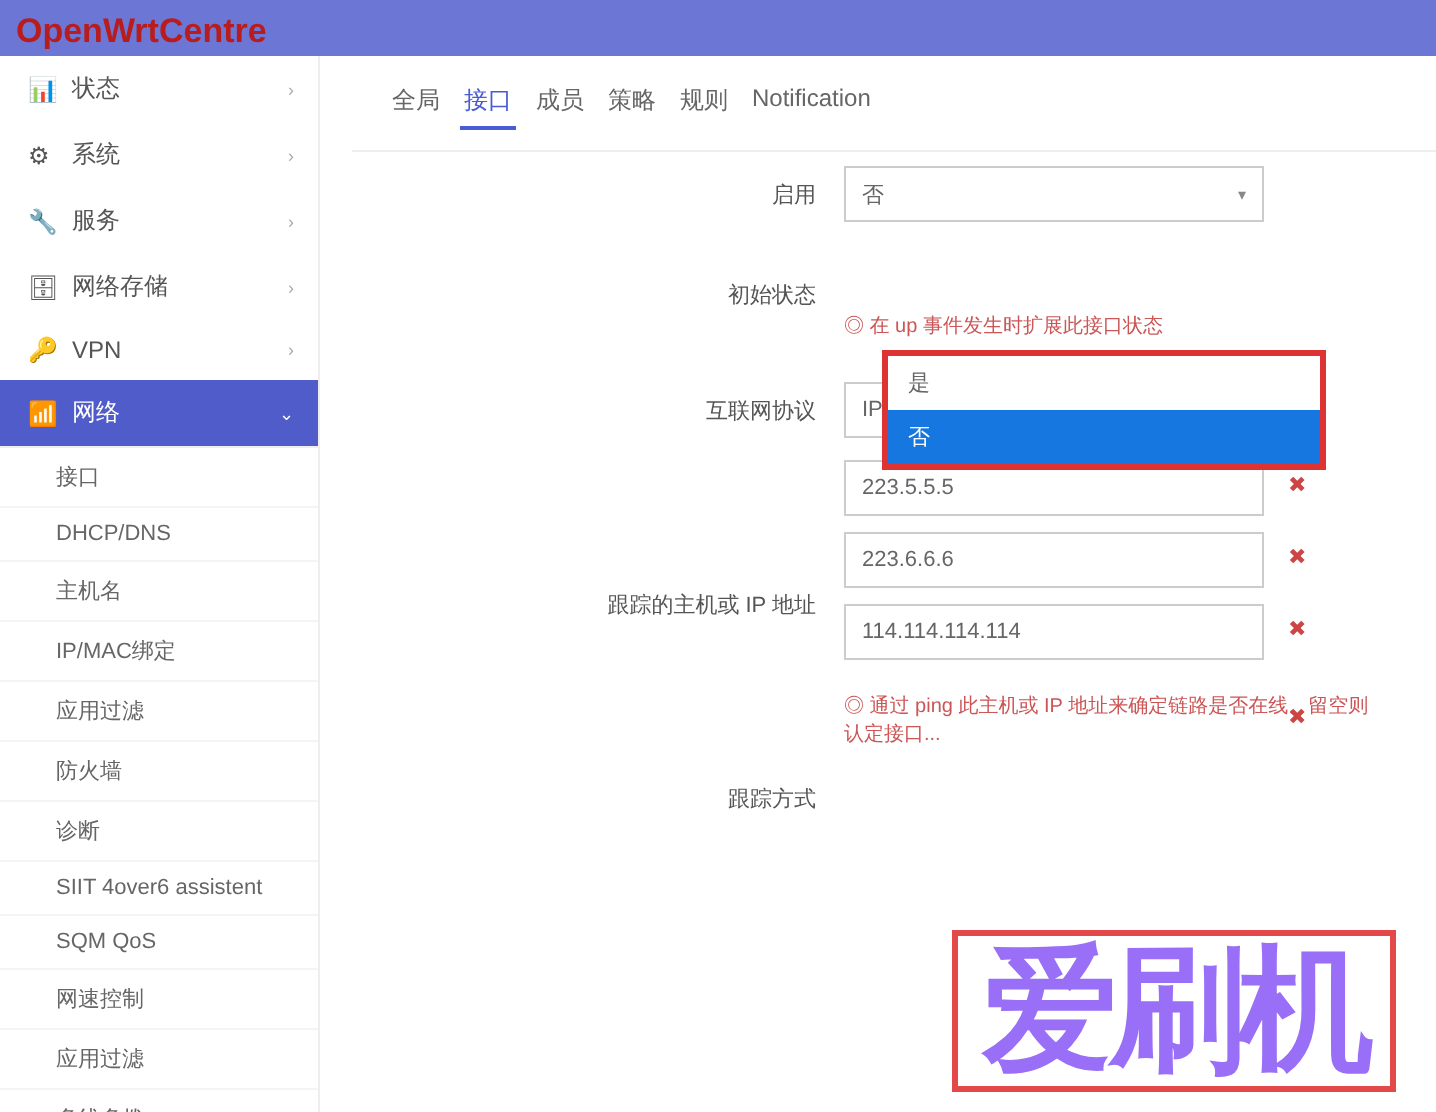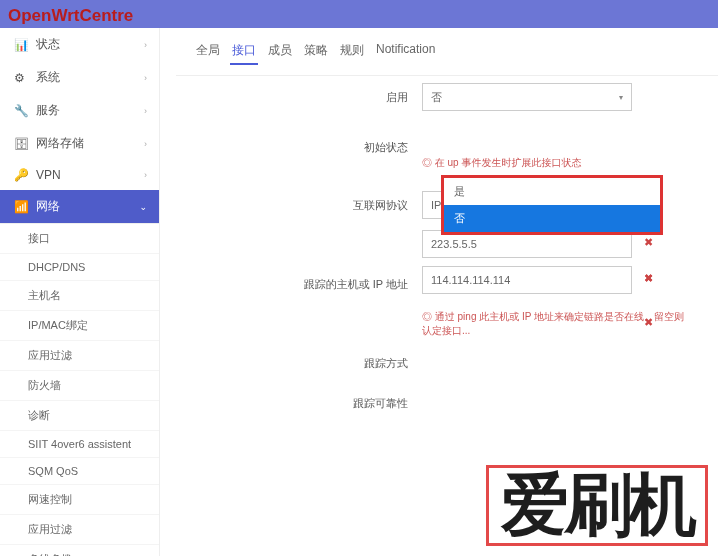--- a/index.html
+++ b/index.html
@@ -29,21 +29,21 @@
 .select { display: flex; align-items: center; justify-content: space-between; cursor: pointer; }
 .caret { font-size: 8px; color: #888; }
 .hint { font-size: 10px; color: #888; margin-top: 4px; }
 .hint.red { color: #c55; }
 .del-x { position: absolute; left: 222px; top: 6px; color: #c44; font-size: 11px; cursor: pointer; }
 
 .dropdown-box { position: absolute; top: 175px; left: 441px; width: 222px; border: 3px solid #d33; background: #fff; z-index: 10; }
 .opt { padding: 6px 10px; font-size: 11px; color: #666; cursor: pointer; }
 .opt.sel { background: #1677e0; color: #fff; }
 
-.watermark { position: absolute; right: 10px; bottom: 10px; font-size: 68px; font-weight: bold; color: #000000; font-family: 'KaiTi', serif; letter-spacing: -4px; opacity: 0.88; pointer-events: none; z-index: 5; border: 3px solid #e03030; padding: 0 12px; line-height: 1.1; }
+.watermark { position: absolute; right: 20px; bottom: 10px; font-size: 68px; font-weight: bold; color: #8b5cf6; font-family: 'KaiTi', serif; letter-spacing: -4px; opacity: 0.88; pointer-events: none; z-index: 5; border: 3px solid #e03030; padding: 0 12px; line-height: 1.1; }
 </style>
 </head>
 <body>
 
 <div class="header"></div>
 <div class="logo">OpenWrtCentre</div>
 
 <div class="sidebar">
   <div id="side-main">
       <div class="side-item">
@@ -126,32 +126,28 @@
         <div class="select">
           <span>IPv4</span>
             <span class="caret">▾</span>
         </div>
       </div>
     </div>
     <div class="row">
       <div class="label">跟踪的主机或 IP 地址</div>
       <div class="field" id="track-list">
           <div style="position: relative; margin-bottom: 8px;"><input class="input" value="223.5.5.5" style=""><span class="del-x">✖</span></div>
-          <div style="position: relative; margin-bottom: 8px;"><span class="del-x">✖</span></div>
+          <div style="position: relative; margin-bottom: 8px;"><input class="input" value="223.6.6.6" style=""><span class="del-x">✖</span></div>
           <div style="position: relative; margin-bottom: 16px;"><input class="input" value="114.114.114.114" style=""><span class="del-x">✖</span></div>
           <div style="position: relative; margin-bottom: 8px;"><span class="del-x">✖</span></div>
           <div class="hint red">◎ 通过 ping 此主机或 IP 地址来确定链路是否在线。留空则认定接口...</div>
         </div>
     </div>
     <div class="row">
       <div class="label">跟踪方式</div>
-      <div class="field"></div>
-    </div>
-    <div class="row">
-      <div class="label">跟踪可靠性</div>
       <div class="field"></div>
     </div>
   </div>
 </div>
 
 <div class="dropdown-box">
   <div class="opt">是</div>
   <div class="opt sel">否</div>
 </div>
 

